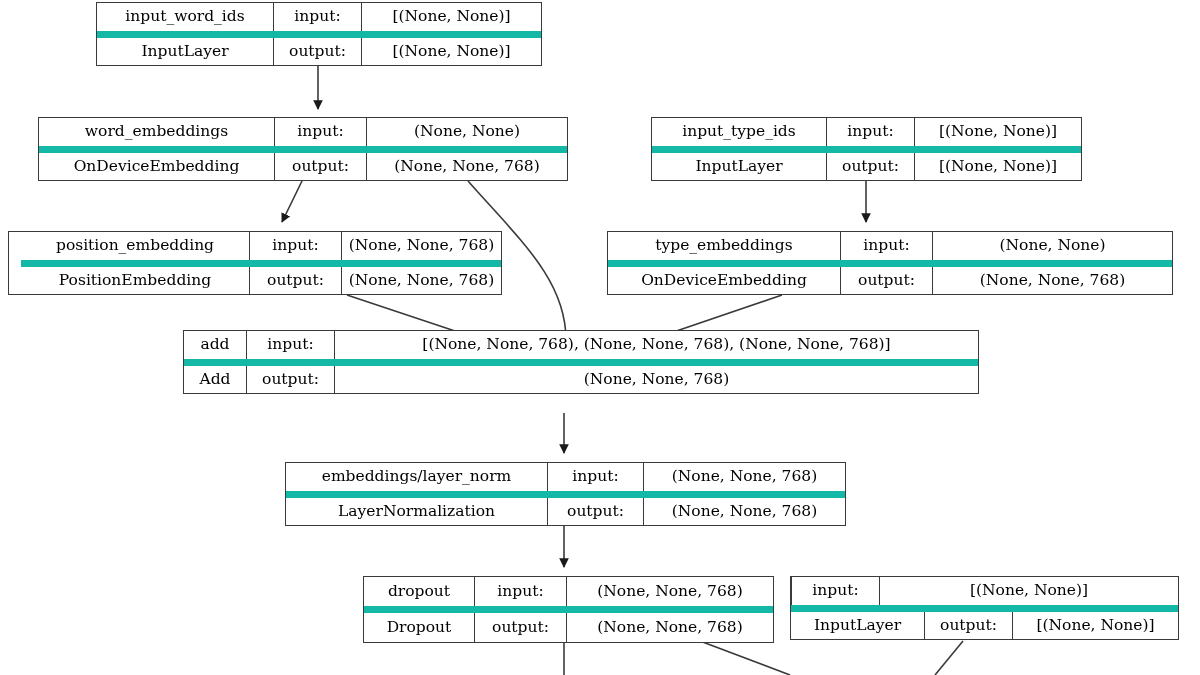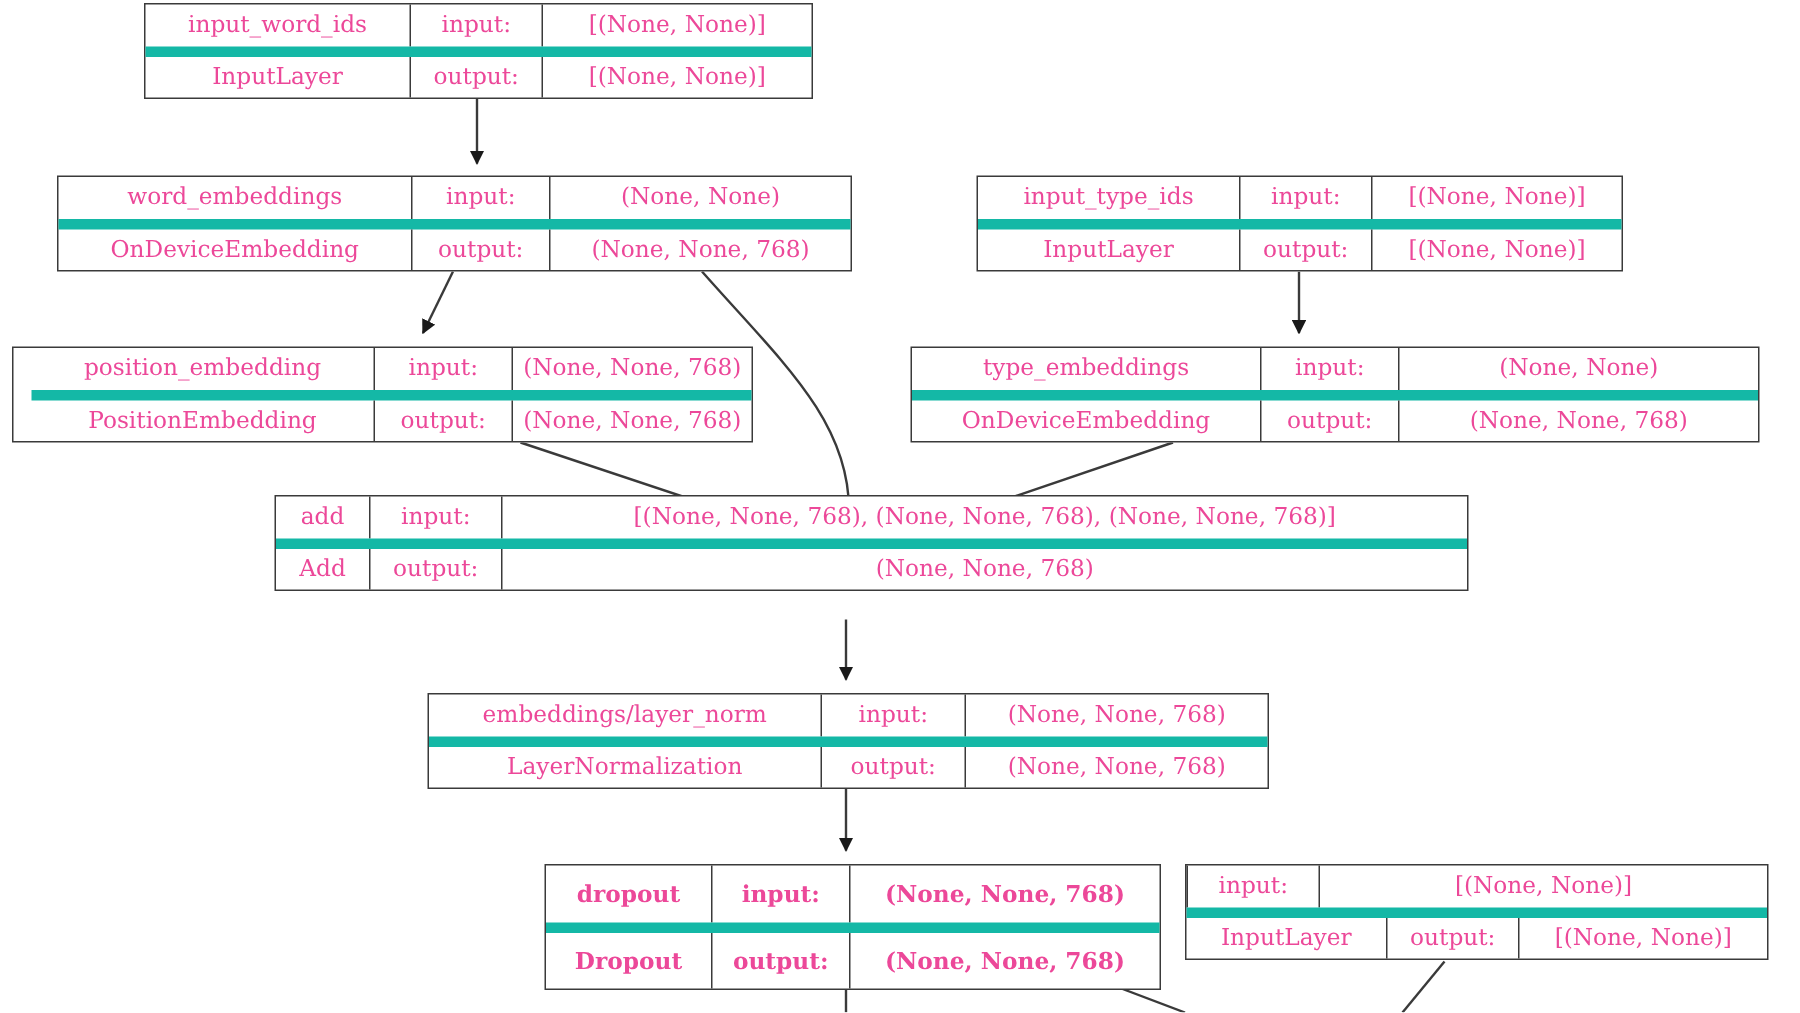--- a/index.html
+++ b/index.html
@@ -42,21 +42,21 @@
     border-top: 7px solid #14b8a6;
   }
   .cell {
     display: flex;
     align-items: center;
     justify-content: center;
     padding: 0 7px;
     white-space: nowrap;
     overflow: hidden;
     font-size: 15.5px;
-    color: #ec4899;
+    color: #000000;
     line-height: 1;
     box-sizing: border-box;
   }
   .cell.c-name  { flex: 0 0 auto; }
   .cell.c-io    { flex: 0 0 auto; border-left: 1px solid #3a3a3a; }
   .cell.c-shape { flex: 1 1 auto; border-left: 1px solid #3a3a3a; }
   .node.merged .row.r-out .c-shape { border-left: 1px solid #3a3a3a; }
   .node.merged .row.r-out { }
 </style>
 </head>
@@ -180,21 +180,21 @@
       <div class="cell c-io" style="width:96px">input:</div>
       <div class="cell c-shape">(None, None, 768)</div>
     </div>
     <div class="row r-out">
       <div class="cell c-name" style="width:261px">LayerNormalization</div>
       <div class="cell c-io" style="width:96px">output:</div>
       <div class="cell c-shape">(None, None, 768)</div>
     </div>
   </div>
 
-  <div class="node" style="left:363px; top:576px; width:411px; height:84px;font-weight:bold;">
+  <div class="node" style="left:363px; top:576px; width:411px; height:67px;">
     <div class="row r-in">
       <div class="cell c-name" style="width:110px">dropout</div>
       <div class="cell c-io" style="width:92px">input:</div>
       <div class="cell c-shape">(None, None, 768)</div>
     </div>
     <div class="row r-out">
       <div class="cell c-name" style="width:110px">Dropout</div>
       <div class="cell c-io" style="width:92px">output:</div>
       <div class="cell c-shape">(None, None, 768)</div>
     </div>

